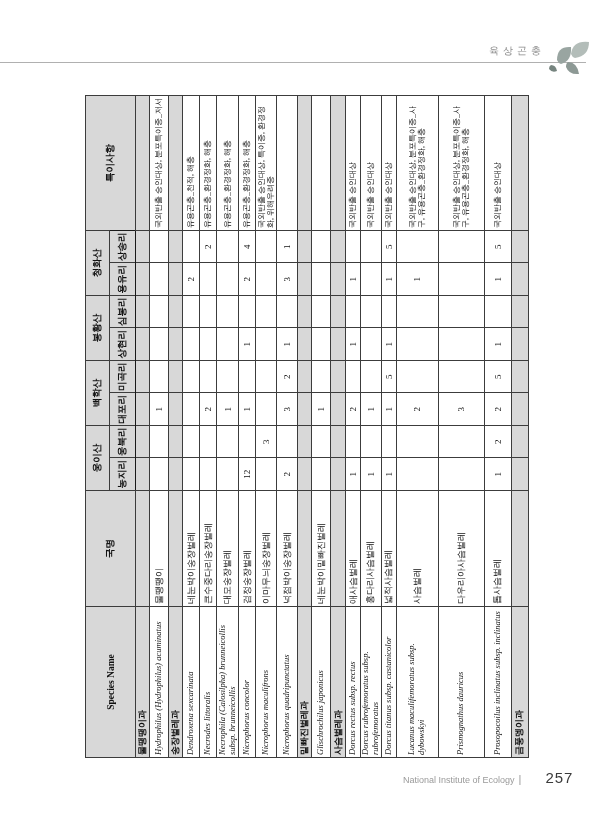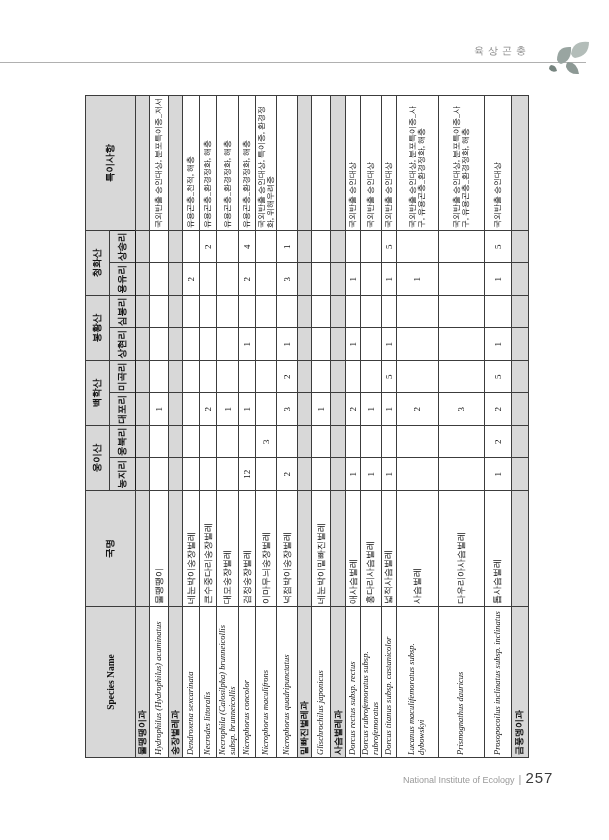--- a/index.html
+++ b/index.html
@@ -1,26 +1,26 @@
 <!DOCTYPE html>
 <html><head>
 <meta charset="utf-8">
 <style>
   html,body{margin:0;padding:0;}
   body{width:609px;height:840px;position:relative;background:#ffffff;overflow:hidden;
        font-family:"Liberation Serif","DejaVu Serif",serif;}
   .topline{position:absolute;left:0;top:62px;width:586px;height:1px;background:#b0b0b0;}
-  .section-label{position:absolute;left:474px;top:44px;font-family:"Liberation Sans",sans-serif;
+  .section-label{position:absolute;left:489px;top:44px;font-family:"Liberation Sans",sans-serif;
        font-size:10px;color:#8b8b8b;letter-spacing:4px;}
   .leaves{position:absolute;left:543px;top:38px;}
   .footer{position:absolute;left:403px;top:769px;font-family:"Liberation Sans",sans-serif;
        white-space:nowrap;}
   .footer .org{font-size:9px;color:#9a9a9a;text-align:center;}
   .footer .sep{font-size:11px;color:#9a9a9a;margin:0 4px;}
-  .footer .pg{font-size:15px;color:#3a3a3a;letter-spacing:1px;}
+  .footer .pg{font-size:15px;color:#3a3a3a;letter-spacing:1px;margin-left:20px;}
 
   
   .table-rotor{position:absolute;left:85px;top:95px;width:663px;height:437px;
        transform-origin:0 0;transform:translate(0,663px) rotate(-90deg);}
   table.survey{border-collapse:collapse;table-layout:fixed;width:663px;height:437px;
        border:1.5px solid #1a1a1a;}
   .survey th,.survey td{border:1px solid #3c3c3c;padding:0 2px;overflow:hidden;
        font-size:9px;color:#111;}
   .survey th{background:#d8d8d8;font-weight:bold;text-align:center;font-size:9.5px;padding:0;}
   .survey thead tr.sub th{border-bottom:1.5px solid #1a1a1a;}

